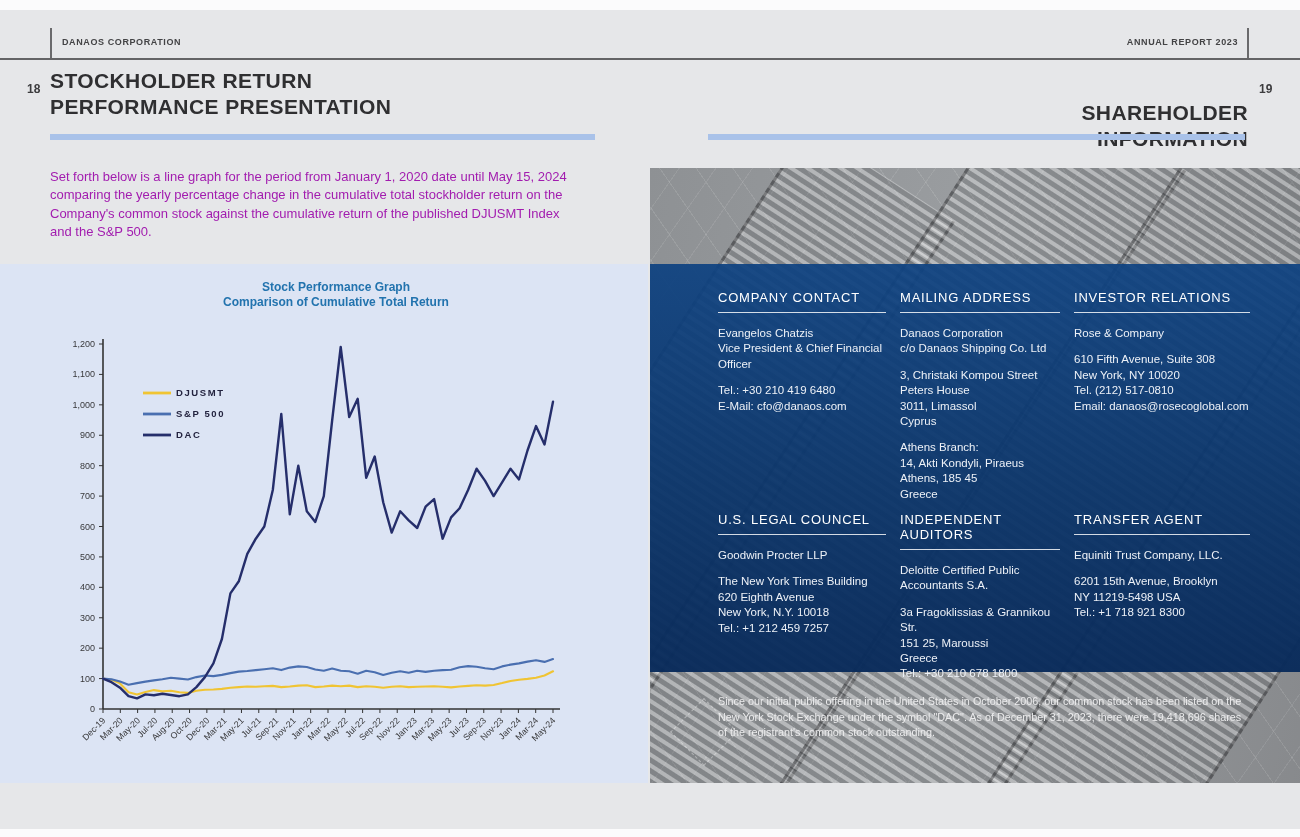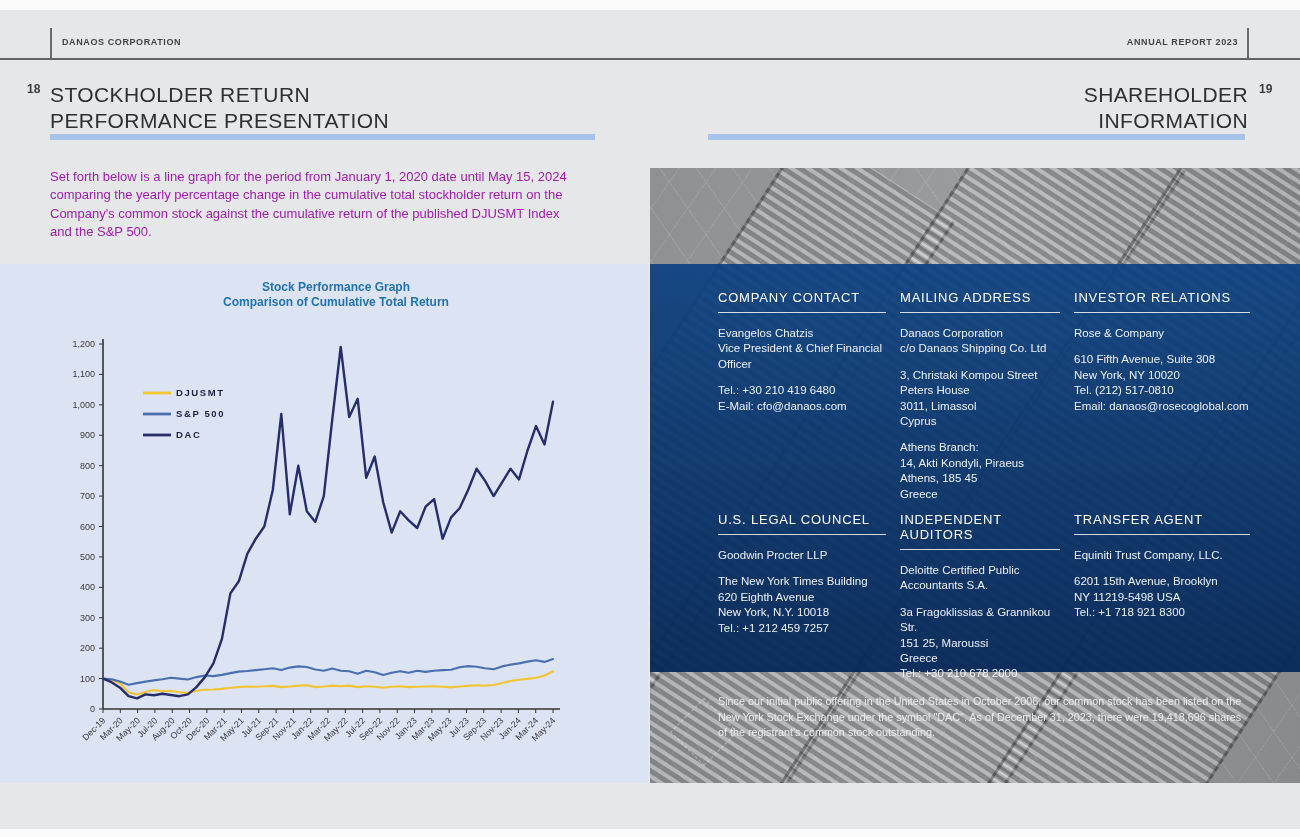--- a/index.html
+++ b/index.html
@@ -16,24 +16,24 @@
   .hdr-num-right{left:1259px;}
   .hdr-label{position:absolute;top:37px;font-size:9px;letter-spacing:.6px;font-weight:bold;color:#434345;}
   .hdr-label-left{left:62px;}
   .hdr-label-right{right:62px;text-align:left;}
   .hdr-vline{position:absolute;top:28px;width:1.5px;height:30px;background:#6a6a6c;}
   .hdr-vline-left{left:50px;}
   .hdr-vline-right{left:1247px;}
   .hdr-rule{position:absolute;left:0;top:58px;width:1300px;height:1.5px;background:#646466;}
 
   
-  .page-title{position:absolute;top:82px;font-size:21px;font-weight:normal;color:#2f2f31;
+  .page-title{position:absolute;top:68px;font-size:21px;font-weight:bold;color:#2f2f31;
     letter-spacing:.4px;line-height:1.25;}
   .page-title-left{left:50px;}
-  .page-title-right{right:52px;text-align:right;}
+  .page-title-right{right:52px;text-align:right;margin-top:32px;}
   .accent-bar{position:absolute;top:134px;height:6px;background:#a9c2e9;}
   .accent-bar-left{left:50px;width:545px;}
   .accent-bar-right{left:708px;width:537px;}
   .intro{position:absolute;left:50px;top:168px;width:518px;font-size:13px;line-height:1.42;color:#a21caf;}
 
   
   .chart-panel{position:absolute;left:0;top:264px;width:648px;height:519px;background:#dce4f4;}
   .chart-title{position:absolute;left:0;top:16px;width:648px;text-align:center;
     font-size:12px;font-weight:bold;color:#2273ae;line-height:1.25;padding-left:12px;}
   #chart-svg{position:absolute;left:55px;top:70px;}
@@ -259,21 +259,21 @@
             <div class="sec-heading">INDEPENDENT AUDITORS</div>
             <div class="sec-para">
               <div>Deloitte Certified Public</div>
               <div>Accountants S.A.</div>
             </div>
             <div class="sec-para">
               <div>3a Fragoklissias &amp; Grannikou</div>
               <div>Str.</div>
               <div>151 25, Maroussi</div>
               <div>Greece</div>
-              <div>Tel.: +30 210 678 2000</div>
+              <div>Tel.: +30 210 678 1800</div>
             </div>
           </div>
           <div class="section">
             <div class="sec-heading">TRANSFER AGENT</div>
             <div class="sec-para">
               <div>Equiniti Trust Company, LLC.</div>
             </div>
             <div class="sec-para">
               <div>6201 15th Avenue, Brooklyn</div>
               <div>NY 11219-5498 USA</div>

